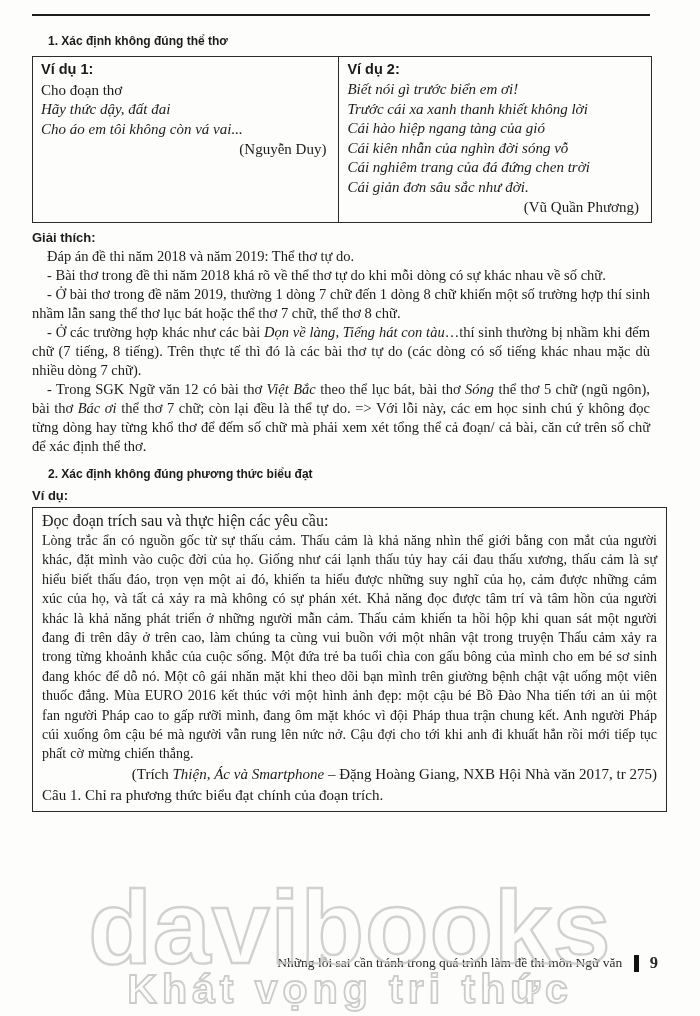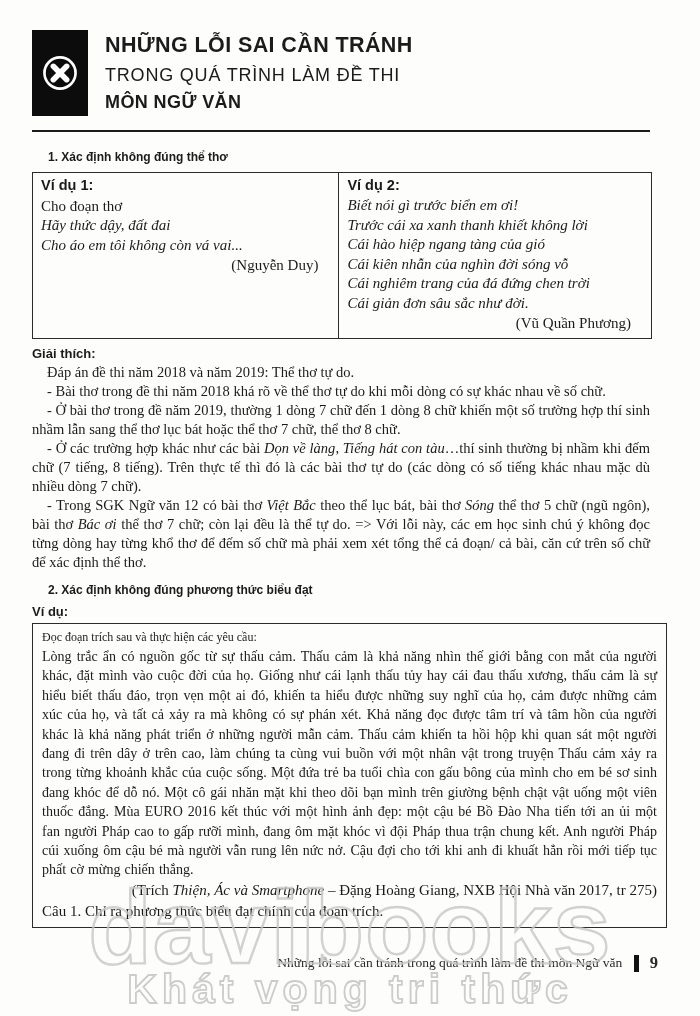--- a/index.html
+++ b/index.html
@@ -40,21 +40,21 @@
     font-size: 13px; margin: 7px 50px 0 32px;
   }
 
   
   table.ex {
     border-collapse: collapse; table-layout: fixed;
     margin: 8px 0 0 32px; width: 620px;
   }
   table.ex td {
     border: 1.6px solid var(--border); vertical-align: top;
-    padding: 2px 18px 4px 8px; font-size: 15px; line-height: 19.5px;
+    padding: 2px 10px 4px 8px; font-size: 15px; line-height: 19.5px;
   }
   td.c1 { width: 49.5%; }
   .cell-label { font-family: "Liberation Sans", sans-serif; font-weight: 700; font-size: 14.5px; line-height: 21px; }
   .poem-intro { line-height: 20px; }
   .poem div { font-style: italic; line-height: 19.5px; }
   .poem-author { text-align: right; line-height: 21px; padding-right: 2px; }
 
   
   .paras { margin: 2px 50px 0 32px; }
   .paras p {
@@ -62,21 +62,21 @@
     font-size: 14.5px; line-height: 19px;
   }
   .i { font-style: italic; }
 
   
   .qbox {
     margin: 4px 33px 0 32px;
     border: 1.6px solid var(--border);
     padding: 3px 9px 5px 9px;
   }
-  .q-intro { font-size: 12px; line-height: 20px; }
+  .q-intro { font-size: 16px; line-height: 20px; }
   .q-passage {
     margin: 0; text-align: justify;
     font-size: 14px; line-height: 19.4px; word-spacing: .6px;
   }
   .q-source { text-align: right; font-size: 15px; line-height: 21px; }
   .q-question { font-size: 15px; line-height: 21px; }
 
   
   .ftr {
     position: absolute; top: 953px; right: 42px;
@@ -93,33 +93,20 @@
     color: transparent; pointer-events: none; white-space: nowrap;
   }
   .wm-brand  { top: 868px; font-size: 104px; letter-spacing: 1px; -webkit-text-stroke: 2.4px var(--wm); opacity: .8; }
   .wm-slogan { top: 966px; font-size: 41px; letter-spacing: 5px; -webkit-text-stroke: 1.8px var(--wm); opacity: .9; }
 </style>
 </head>
 <body>
 
 <div class="page">
 
-  <div class="hdr">
-    <div class="logo">
-      <svg width="40" height="40" viewBox="0 0 36 36" aria-hidden="true">
-        <circle cx="18" cy="18" r="14" fill="none" stroke="#ffffff" stroke-width="2.4"></circle>
-        <path d="M12 12 L24 24 M24 12 L12 24" fill="none" stroke="#ffffff" stroke-width="5" stroke-linecap="round"></path>
-      </svg>
-    </div>
-    <div class="hdr-text">
-      <div class="h-title">NHỮNG LỖI SAI CẦN TRÁNH</div>
-      <div class="h-sub">TRONG QUÁ TRÌNH LÀM ĐỀ THI</div>
-      <div class="h-subject">MÔN NGỮ VĂN</div>
-    </div>
-  </div>
   <hr class="rule">
 
   <div class="sect">1. Xác định không đúng thể thơ</div>
 
   <table class="ex">
     <tbody>
         <tr>
       <td class="c1">
         <div class="cell-label">Ví dụ 1:</div>
         <div class="poem-intro">Cho đoạn thơ</div>

